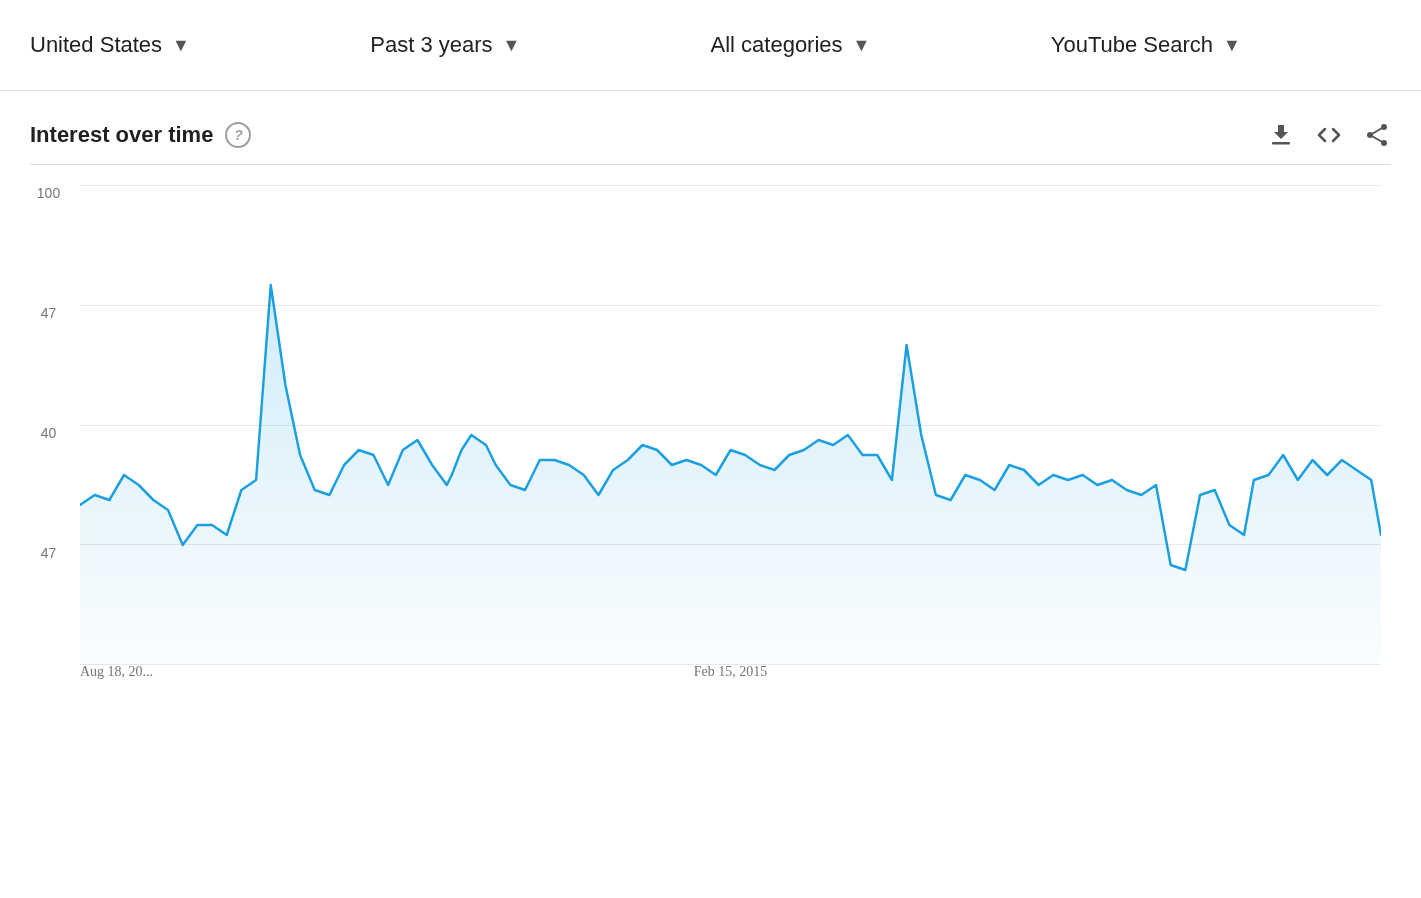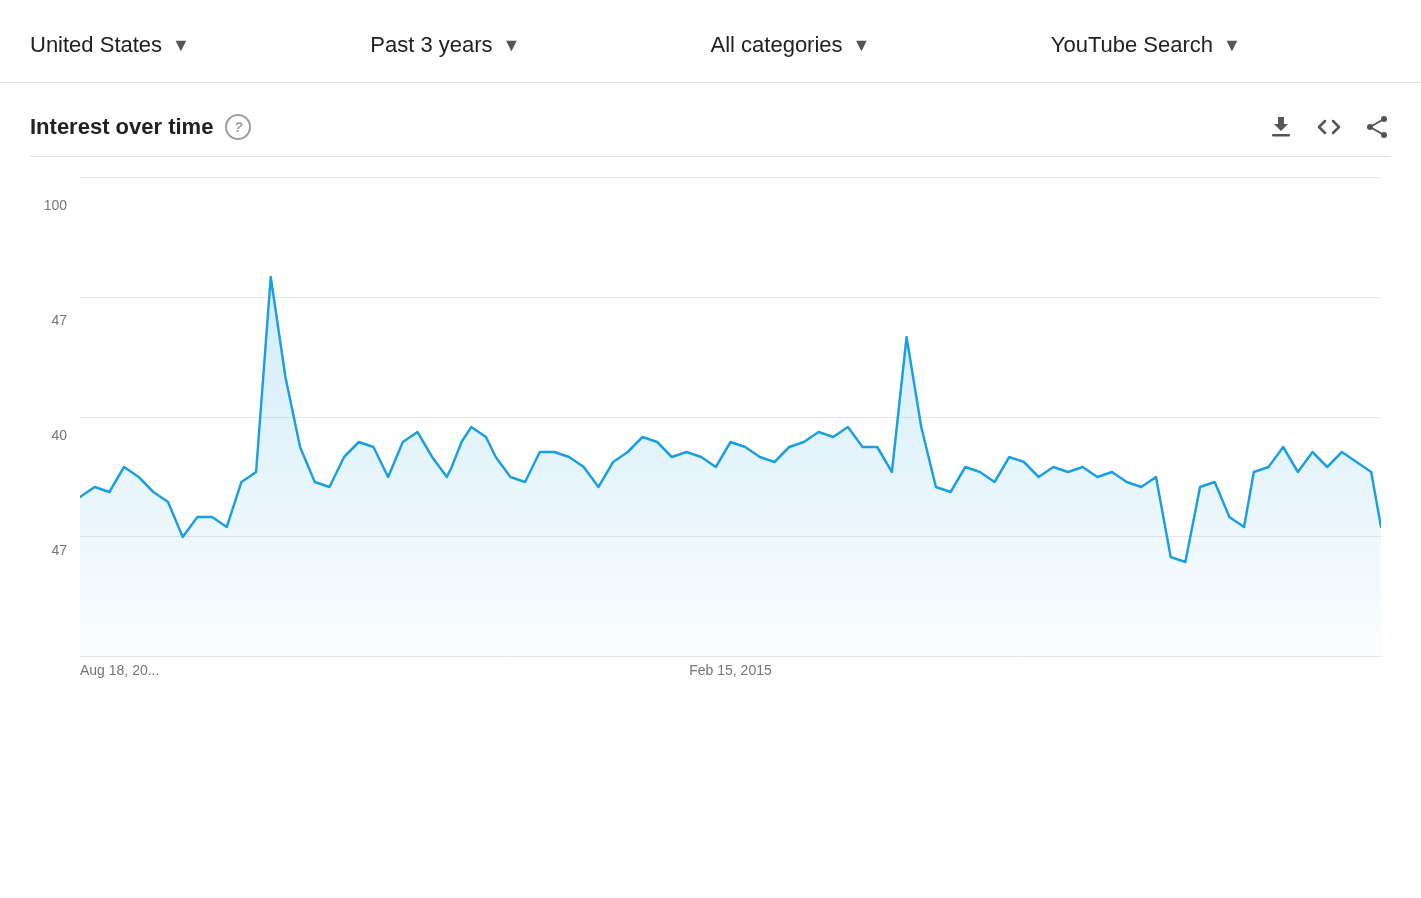--- a/index.html
+++ b/index.html
@@ -8,24 +8,23 @@
       background: #fff;
       color: #333;
       width: 1421px;
       min-height: 898px;
     }
 
     
     .filter-bar {
       display: flex;
       align-items: center;
-      padding: 24px 30px;
+      padding: 32px 30px;
       border-bottom: 1px solid #e0e0e0;
       gap: 0;
-      margin-top: 8px;
     }
     .filter-item {
       display: flex;
       align-items: center;
       cursor: pointer;
       font-size: 22px;
       color: #212121;
       font-weight: 400;
       flex: 1;
       gap: 10px;
@@ -102,23 +101,22 @@
       top: 0;
       bottom: 40px;
       width: 45px;
       display: flex;
       flex-direction: column-reverse;
       justify-content: space-between;
     }
     .y-label {
       font-size: 14px;
       color: #757575;
-      text-align: right;
+      text-align: center;
       padding-right: 8px;
-      margin-top: 20px;
     }
     
     .grid-lines {
       position: absolute;
       left: 0;
       right: 0;
       top: 0;
       bottom: 40px;
       display: flex;
       flex-direction: column-reverse;
@@ -136,26 +134,27 @@
       left: 0;
       top: 0;
       right: 0;
       bottom: 40px;
       width: 100%;
       height: calc(100% - 40px);
     }
     
     .x-axis {
       position: absolute;
-      bottom: 10px;
+      bottom: 16px;
       left: 0;
       right: 0;
       height: 35px;
       display: flex;
       align-items: center;
+      font-family: Liberation Serif, serif;
     }
     .x-label {
       font-size: 14px;
       color: #757575;
       position: absolute;
     }
   </style>
 </head>
 <body>
 

